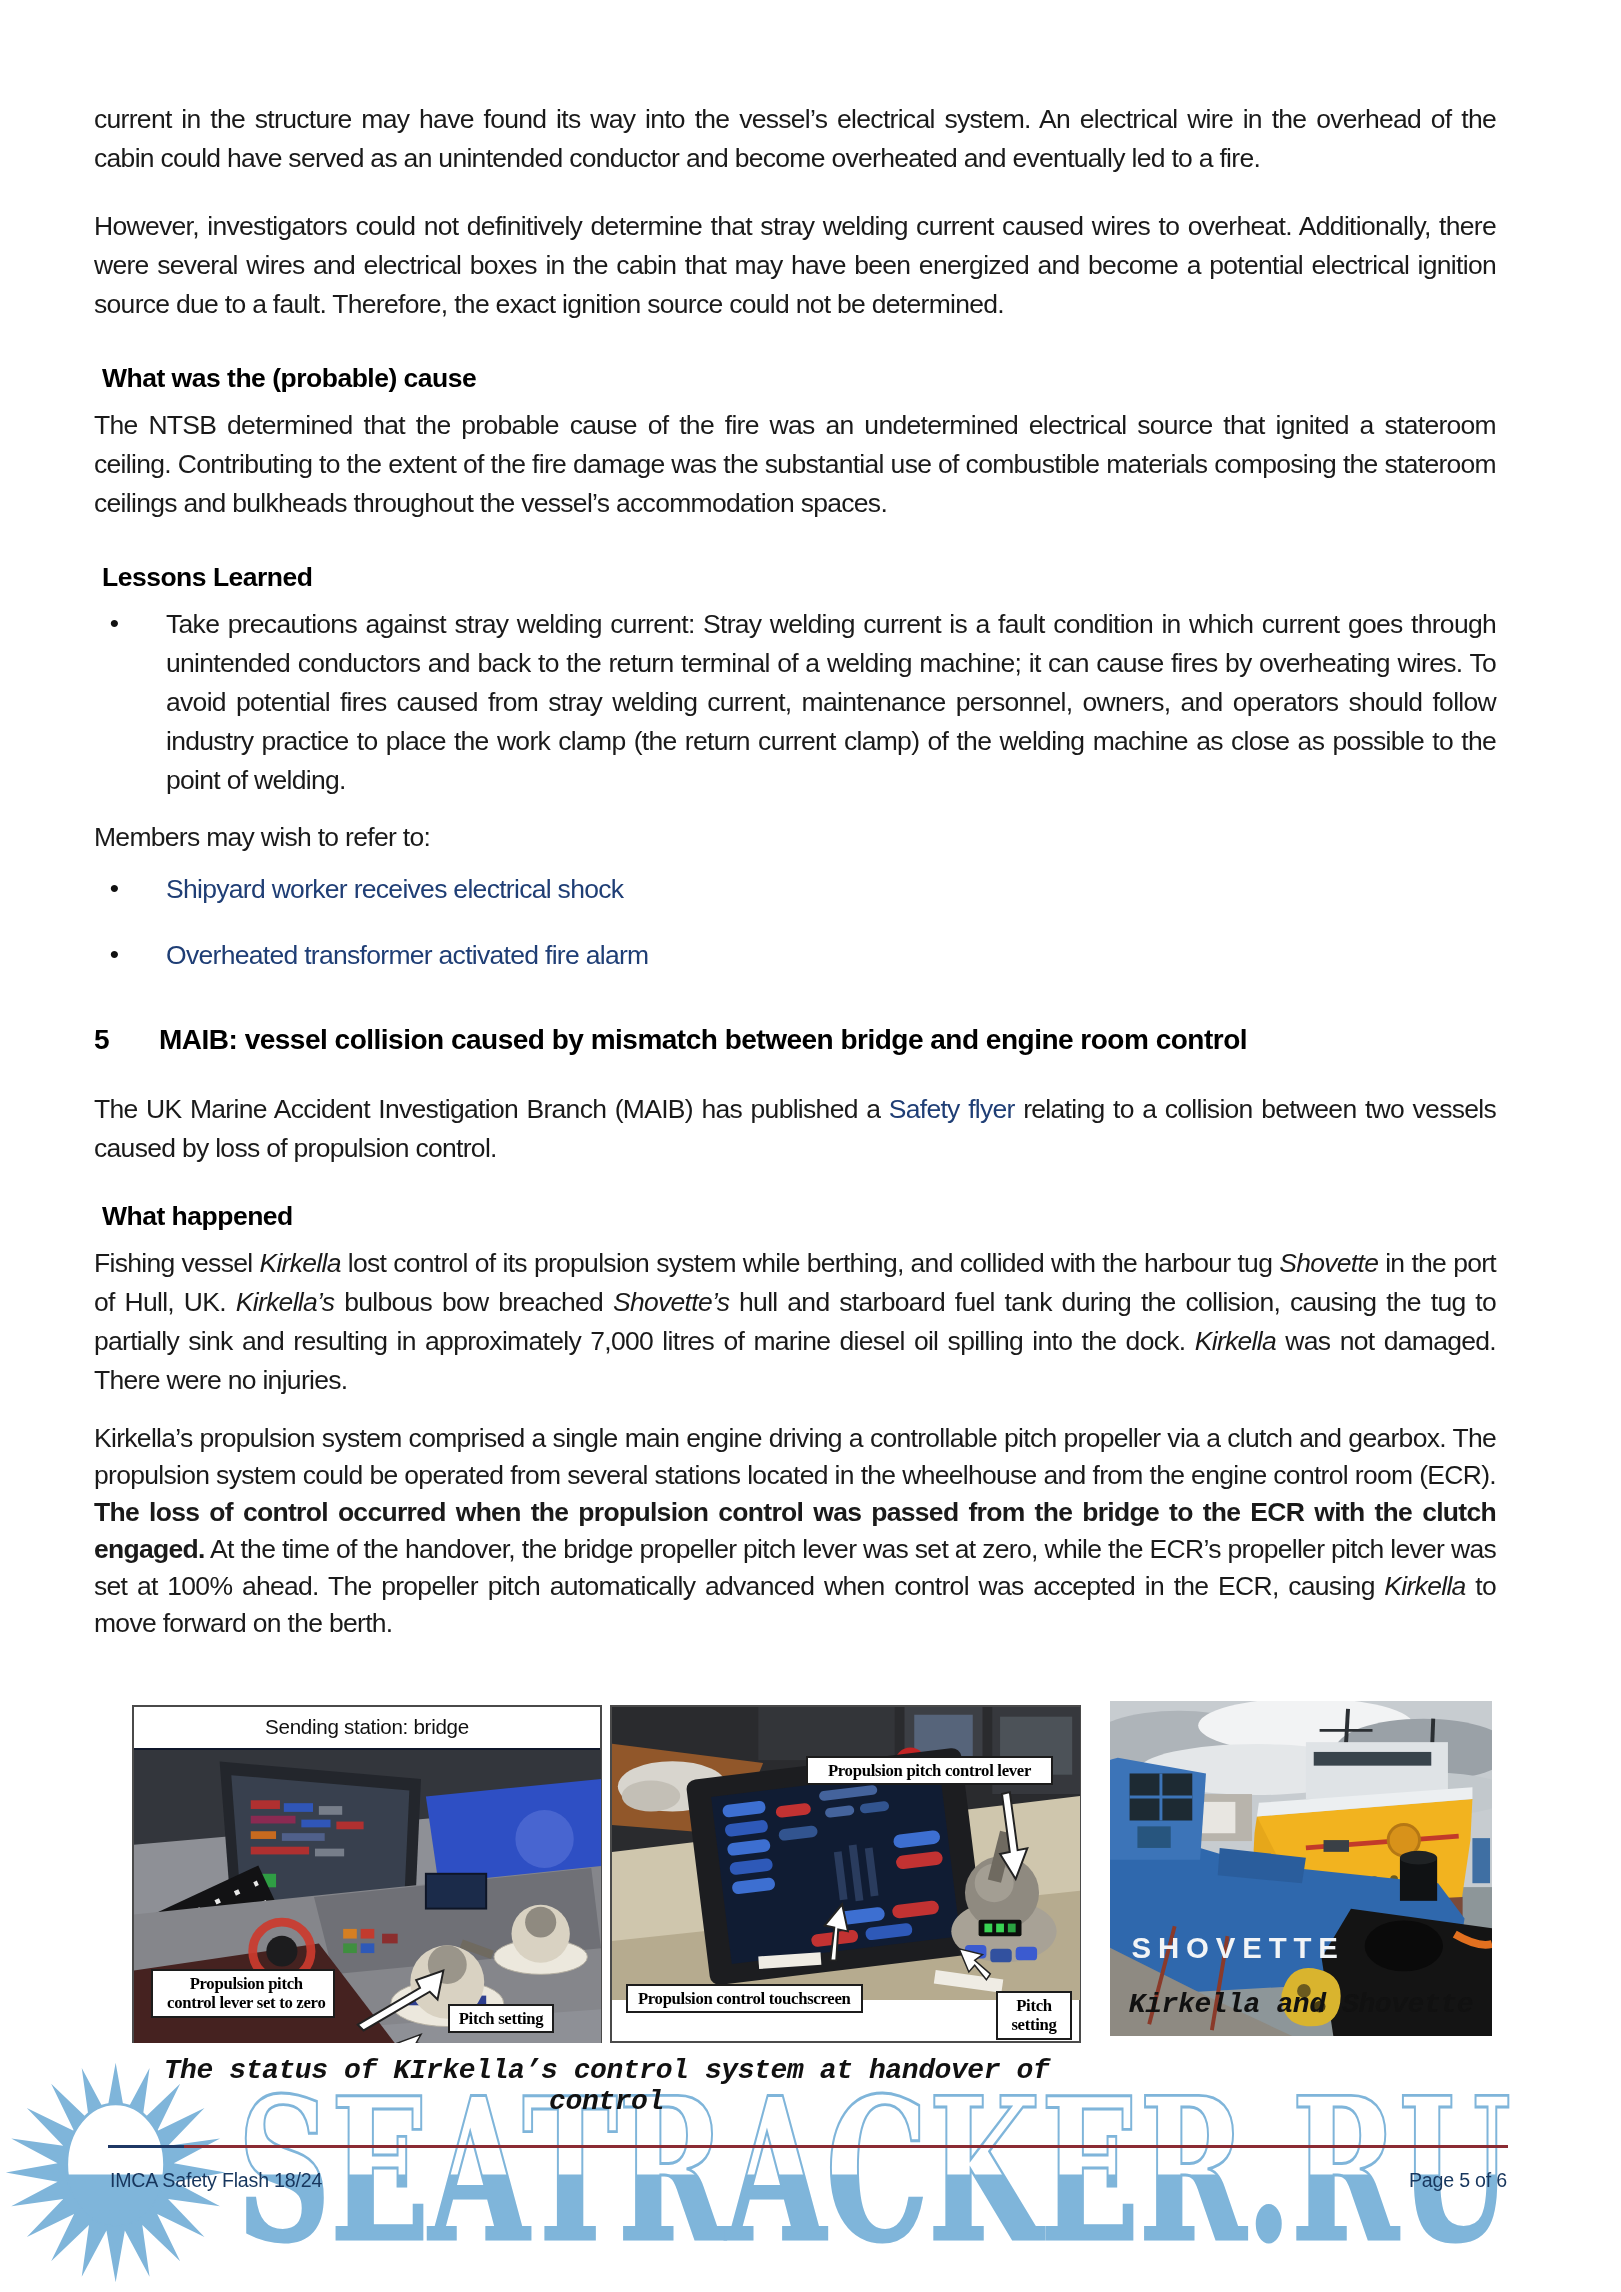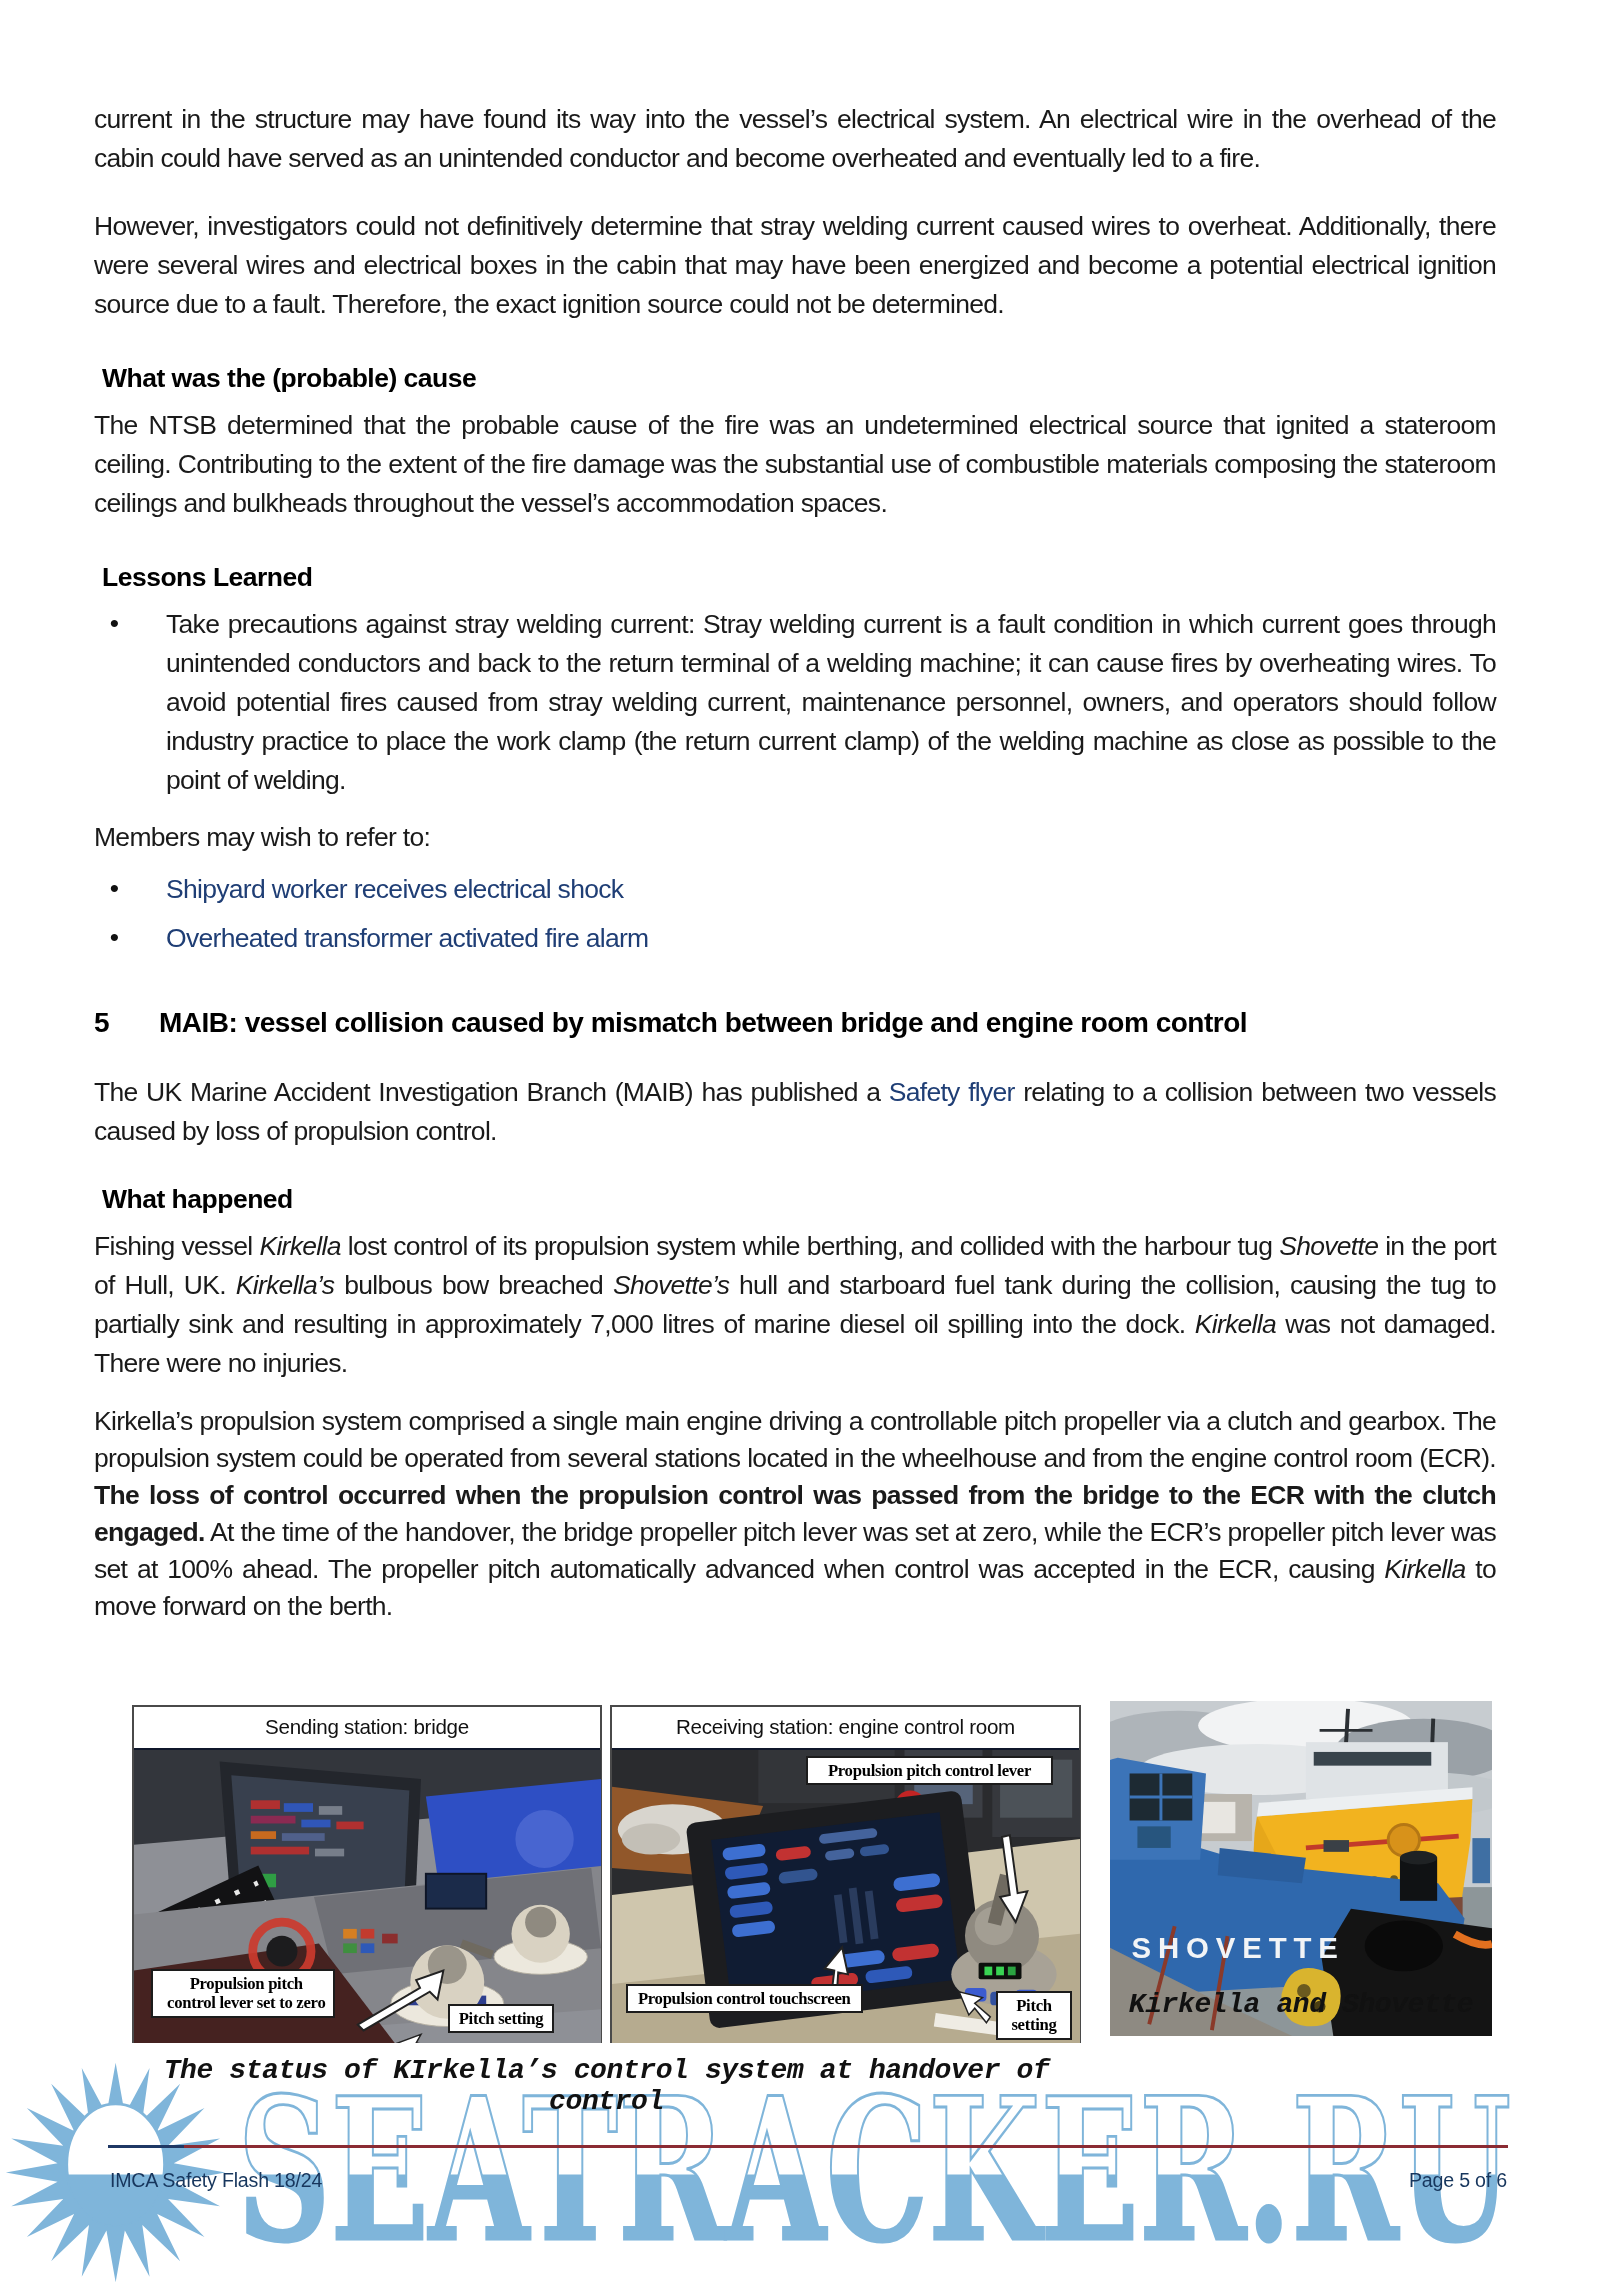--- a/index.html
+++ b/index.html
@@ -3,21 +3,21 @@
 <meta charset="utf-8">
 <title>IMCA Safety Flash 18/24 – Page 5</title>
 <style>
   html,body{margin:0;padding:0;background:#e8e8e8;}
   .page{position:relative;width:1621px;height:2293px;background:#ffffff;overflow:hidden;
         font-family:"Liberation Sans",sans-serif;color:#1a1a1a;}
   .content{position:absolute;left:94px;top:100px;width:1402px;}
   .body-p{font-size:26.5px;line-height:39px;letter-spacing:-0.7px;text-align:justify;margin:0;}
   .mb30{margin-bottom:29px}.mb36{margin-bottom:35px}.mb26{margin-bottom:25.5px}
   .mb28{margin-bottom:27.4px}.mb18{margin-bottom:17.6px}.mb14{margin-bottom:13.7px}
-  .mb16{margin-bottom:10px}.mb44{margin-bottom:43px}.mb24{margin-bottom:23.5px}
+  .mb16{margin-bottom:27px}.mb44{margin-bottom:43px}.mb24{margin-bottom:23.5px}
   .mb20{margin-bottom:19.6px}
   h3.doc-h3{font-size:26.5px;line-height:39px;letter-spacing:-0.5px;margin:8px;font-weight:bold;color:#000;}
   h2.doc-h2{font-size:28px;line-height:43px;letter-spacing:-0.5px;margin:0 0 29px 0;font-weight:bold;color:#000;display:flex;}
   .h2-num{width:65px;flex:0 0 65px;}
   .bullet-item{position:relative;padding-left:72px;font-size:26.5px;line-height:39px;
                letter-spacing:-0.7px;text-align:justify;}
   .bullet-item::before{content:"\2022";position:absolute;left:15.7px;top:-1px;font-size:26.5px;color:#111;}
   .doc-link,.seg-a{color:#1f3e75;text-decoration:none;}
   .seg-i{font-style:italic;}
   .seg-b{font-weight:bold;}
@@ -134,21 +134,20 @@
         <circle cx="322" cy="222" r="20" fill="#9a958a"></circle>
       <rect x="338" y="196" width="34" height="9" fill="#6f6a60" transform="rotate(20 338 196)"></rect>
       <polygon points="230,284 294,246 290,238 318,228 312,258 304,250 236,290" fill="#ffffff" stroke="#222222" stroke-width="2"></polygon>
       <polygon points="322,309 290,303 295,294 263,306 297,319 292,310" fill="#ffffff" stroke="#222222" stroke-width="1.5"></polygon>
     </svg>
     <div class="callout" style="left:16.7px;top:262px;width:184px;padding-left:13px;">Propulsion pitch control lever set to zero</div>
     <div class="callout" style="left:314px;top:297px;width:106px;">Pitch setting</div>
   </figure>
 
   <figure class="photo framed" style="left:610px;top:1705px;width:471px;height:338px;margin:0;">
-    <div class="photo-title">Receiving station: engine control room</div>
     <svg class="photo-art" width="468" height="293" viewBox="0 0 480 303" preserveAspectRatio="none">
       <rect width="480" height="303" fill="#2a2b2e"></rect>
       <rect x="300" y="0" width="80" height="70" fill="#3c3f45"></rect>
         <rect x="310" y="8" width="60" height="48" fill="#56647a"></rect>
       <rect x="390" y="0" width="90" height="90" fill="#36383d"></rect>
         <rect x="398" y="10" width="74" height="60" fill="#4c5258"></rect>
       <rect x="150" y="0" width="140" height="55" fill="#333539"></rect>
       <polygon points="0,38 155,58 125,132 0,122" fill="#91572a"></polygon>
       <ellipse cx="62" cy="82" rx="56" ry="26" fill="#d8d5ce"></ellipse>
       <ellipse cx="40" cy="92" rx="30" ry="16" fill="#c3bfb6"></ellipse>

